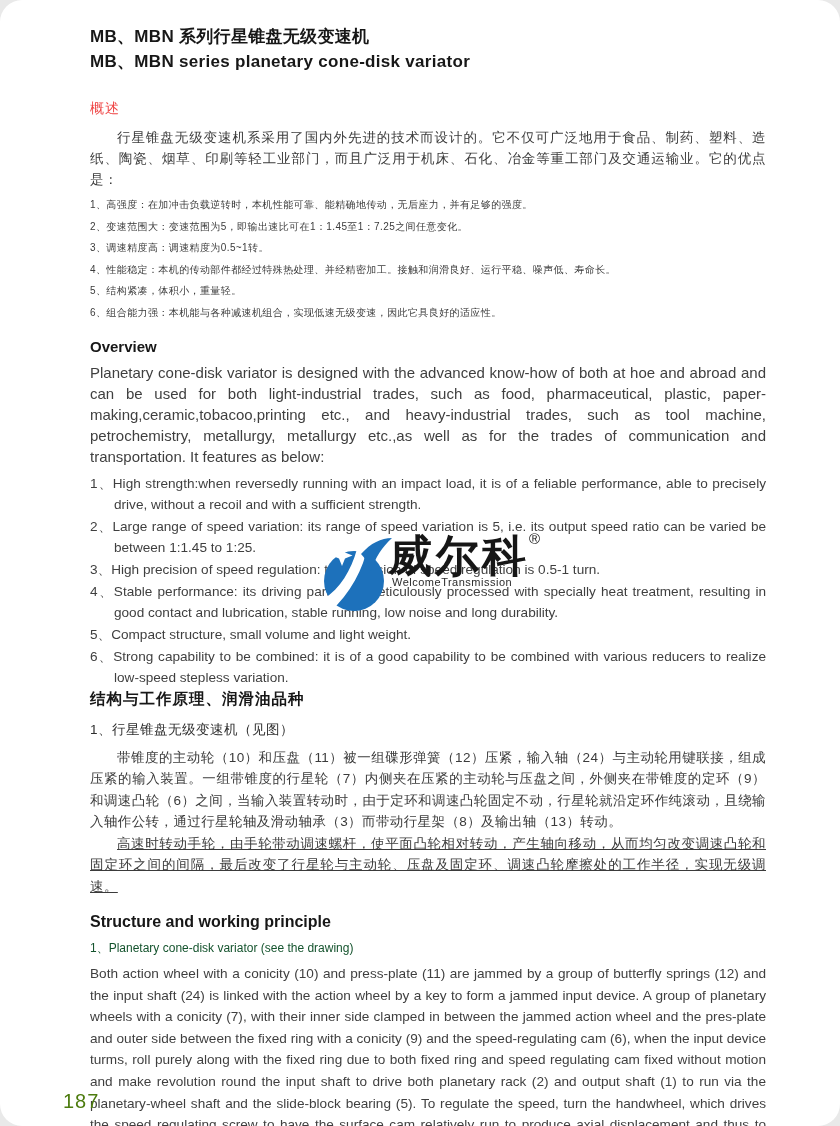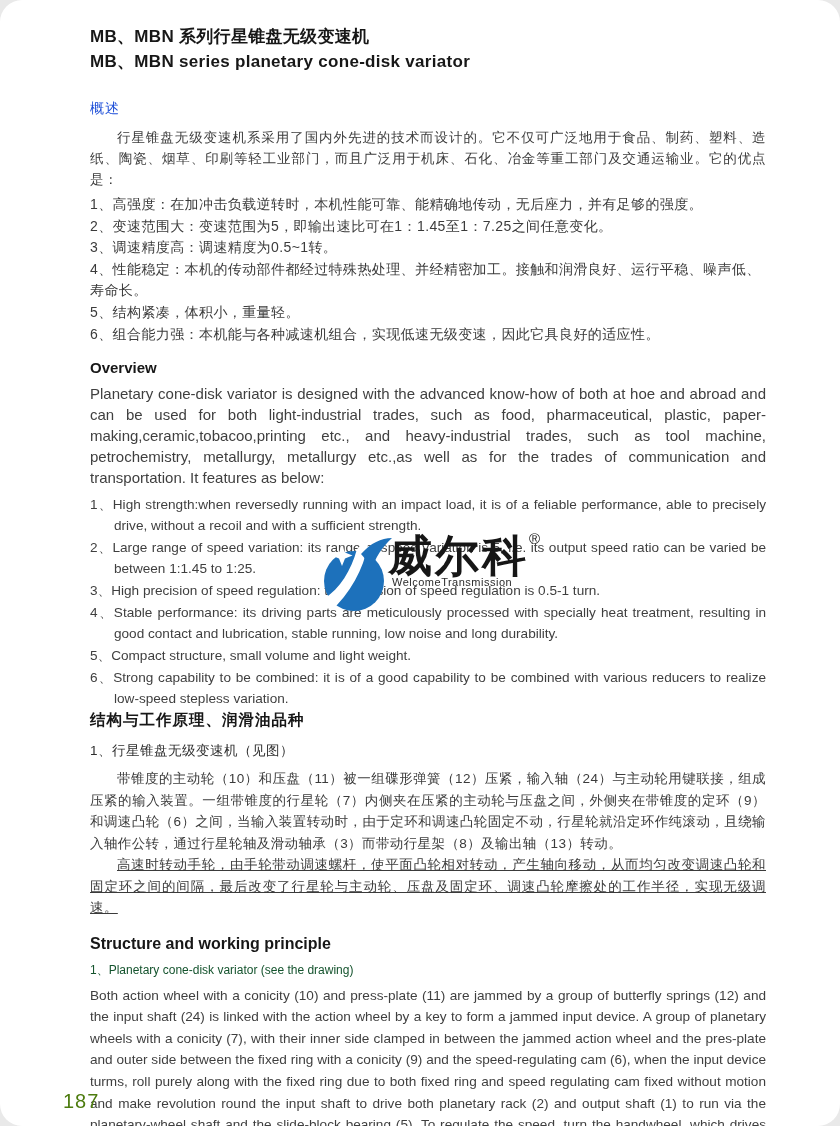--- a/index.html
+++ b/index.html
@@ -15,23 +15,23 @@
     border-radius: 22px;
   }
   .content {
     position: absolute;
     left: 90px;
     top: 24px;
     width: 676px;
     color: #3b3b3b;
   }
   .title { font-size: 17px; font-weight: 700; color: #171717; line-height: 25px; letter-spacing: 0.3px; }
-  .h-zh-small { margin-top: 26px; font-size: 14px; color: #1d4ed8; letter-spacing: 1px; }
+  .h-zh-small { margin-top: 26px; font-size: 14px; color: #ef4444; letter-spacing: 1px; }
   .para-zh { margin-top: 9px; font-size: 13.5px; line-height: 21px; text-indent: 2em; text-align: justify; letter-spacing: 0.4px; }
-  .list-zh { margin-top: 4px; font-size: 14px; line-height: 21.6px; letter-spacing: 0.4px; }
+  .list-zh { margin-top: 4px; font-size: 10px; line-height: 21.6px; letter-spacing: 0.4px; }
   .h-bold { margin-top: 14px; font-size: 15px; font-weight: 700; color: #171717; }
   .para-en { margin-top: 7px; font-size: 15px; line-height: 21px; text-align: justify; color: #3f3f3f; }
   .list-en { margin-top: 6px; font-size: 13.6px; line-height: 21px; color: #3f3f3f; }
   .list-en .li { padding-left: 24px; text-indent: -24px; margin-bottom: 1px; text-align: justify; }
   .h-struct-zh { font-size: 15.5px; font-weight: 700; color: #171717; letter-spacing: 1px; }
   .sub-zh { margin-top: 11px; font-size: 13.5px; color: #2e2e2e; letter-spacing: 0.5px; }
   .struct-zh-p { margin-top: 8px; font-size: 13.5px; line-height: 21.5px; text-indent: 2em; text-align: justify; letter-spacing: 0.4px; }
   .struct-zh-p + .struct-zh-p { margin-top: 0; text-decoration: underline; }
   .h-struct-en { margin-top: 16px; font-size: 16px; font-weight: 700; color: #171717; }
   .sub-en { margin-top: 9px; font-size: 12px; color: #14532d; }

